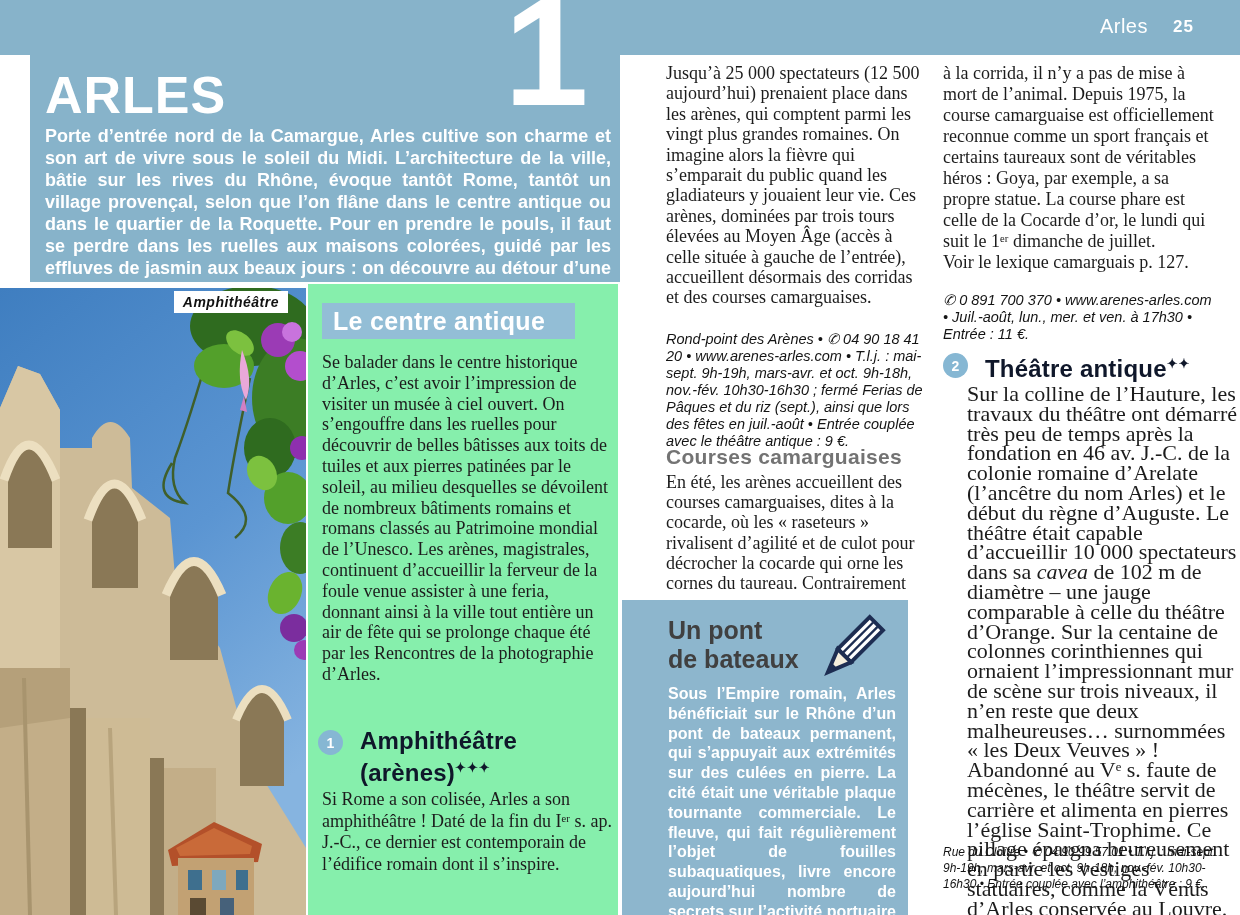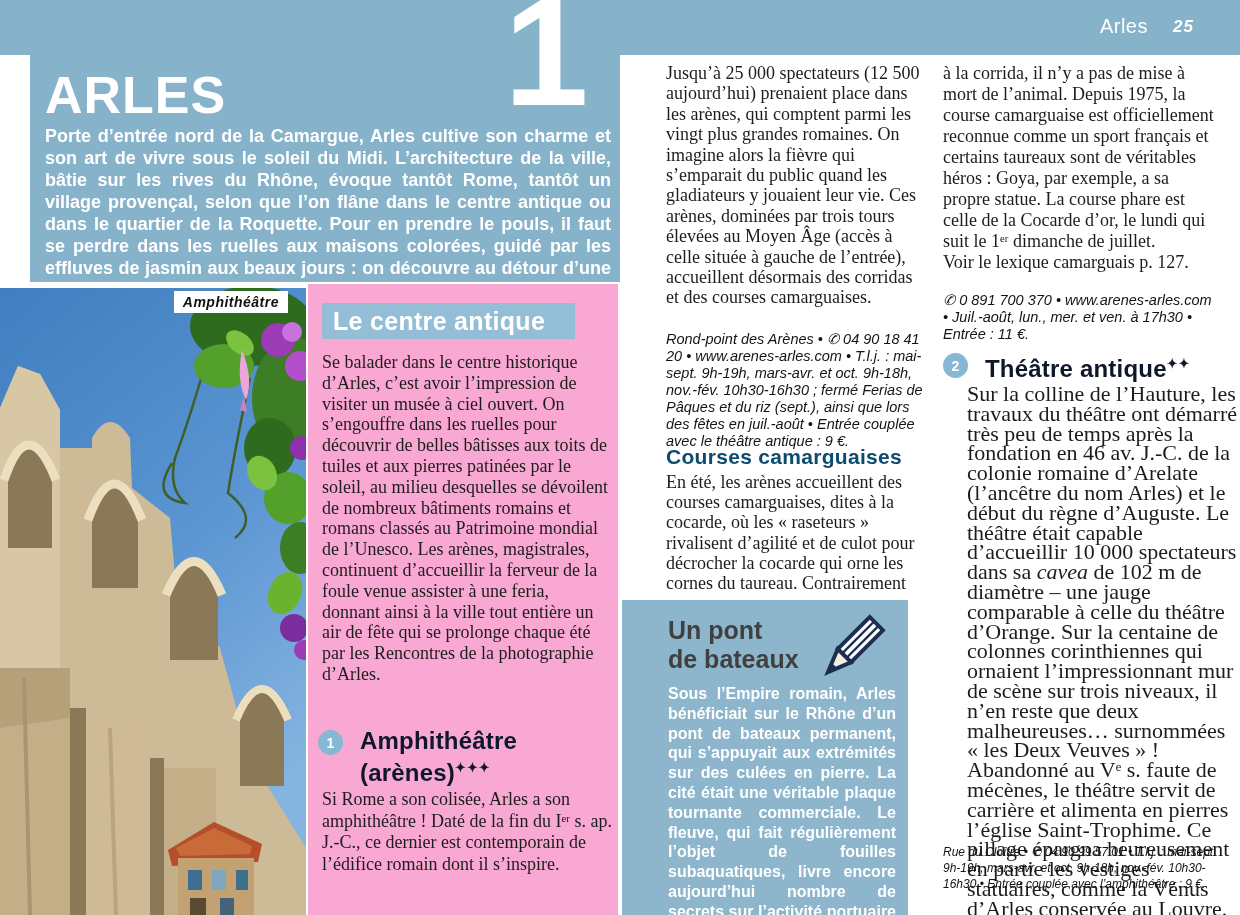--- a/index.html
+++ b/index.html
@@ -4,61 +4,61 @@
 <style>
   * { margin:0; padding:0; box-sizing:border-box; }
   html,body { background:#9c9c9c; }
   #page {
     position:relative; width:1240px; height:915px; background:#ffffff;
     overflow:hidden; font-family:"Liberation Sans", sans-serif;
   }
   
   .topbar { position:absolute; left:0; top:0; width:1240px; height:55px; background:#87b3ca; }
   .topbar-label { position:absolute; right:92px; top:15px; color:#fff; font-size:20px; letter-spacing:.5px; }
-  .topbar-num { position:absolute; right:46px; top:17px; color:#fff; font-size:17px; font-weight:bold; letter-spacing:1px;font-style:italic; }
+  .topbar-num { position:absolute; right:46px; top:17px; color:#fff; font-size:17px; font-weight:bold; letter-spacing:1px; }
   .header-block { position:absolute; left:30px; top:55px; width:590px; height:227px; background:#87b3ca; }
   .chapter-num {
     position:absolute; left:504px; top:-24px; color:#ffffff;
     font-size:152px; font-weight:bold; line-height:1; z-index:3;
   }
   .main-title { position:absolute; left:15px; top:10px; color:#fff; font-size:52px; font-weight:bold; letter-spacing:1px; }
   .intro {
     position:absolute; left:15px; top:70px; width:566px; color:#fff;
     font-size:18px; font-weight:bold; line-height:22px; text-align:justify;
   }
   
   .photo { position:absolute; left:0; top:288px; width:306px; height:627px; overflow:hidden; }
   .photo svg { display:block; }
   .photo-caption {
     position:absolute; top:3px; right:18px; background:#ffffff; color:#111;
     font-size:14px; font-weight:bold; font-style:italic; padding:3px 9px; letter-spacing:.5px;
   }
   
-  .beige-col { position:absolute; left:308px; top:284px; width:310px; height:631px; background:#f9a8d4; }
+  .beige-col { position:absolute; left:308px; top:284px; width:310px; height:631px; background:#86efac; }
   .centre-heading {
     position:absolute; left:14px; top:19px; width:253px; height:36px; background:#93bed6;
     color:#fff; font-size:25px; font-weight:bold; line-height:36px; padding-left:11px; letter-spacing:.3px;
   }
   .serif { font-family:"Liberation Serif", serif; color:#1c1c1c; }
   .centre-body { position:absolute; left:14px; top:68px; width:288px; font-size:18px; line-height:20.8px; }
   .sec-heading { position:absolute; display:flex; align-items:flex-start; }
   .marker {
     width:25px; height:25px; border-radius:50%; background:#86b7d3; color:#fff;
     font-size:14px; font-weight:bold; display:flex; align-items:center; justify-content:center;
     flex:0 0 25px; margin-top:3px;
   }
   .sec-title { margin-left:17px; font-size:24px; font-weight:bold; color:#0f172a; line-height:27px; letter-spacing:.2px; }
   .stars { font-size:13px; vertical-align:9px; letter-spacing:1px; }
   .amphi-heading { left:318px; top:727px; }
   .amphi-lede { position:absolute; left:322px; top:789px; width:290px; font-size:18px; line-height:21.5px; }
   
   .mid-body { position:absolute; left:666px; top:63px; width:258px; font-size:18px; line-height:20.4px; }
   .info { font-style:italic; color:#141414; font-size:14.5px; line-height:17px; font-family:"Liberation Sans", sans-serif; }
   .mid-info { position:absolute; left:666px; top:331px; width:258px; }
-  .sub-blue { position:absolute; left:666px; top:445px; font-size:21px; font-weight:bold; color:#0c4a6e; letter-spacing:.3px; }
+  .sub-blue { position:absolute; left:666px; top:445px; font-size:21px; font-weight:bold; color:#737373; letter-spacing:.3px; }
   .courses-left { position:absolute; left:666px; top:472px; width:260px; font-size:18px; line-height:20.2px; }
   
   .pont-box { position:absolute; left:622px; top:600px; width:286px; height:315px; background:#8db6cd; }
   .pont-title { position:absolute; left:46px; top:16px; color:#404040; font-size:25px; font-weight:bold; line-height:29px; }
   .pont-body {
     position:absolute; left:46px; top:84px; width:228px; color:#fff;
     font-size:16px; font-weight:bold; line-height:19.8px; text-align:justify;
   }
   .pencil { position:absolute; right:18px; top:10px; width:78px; height:78px; }
   

